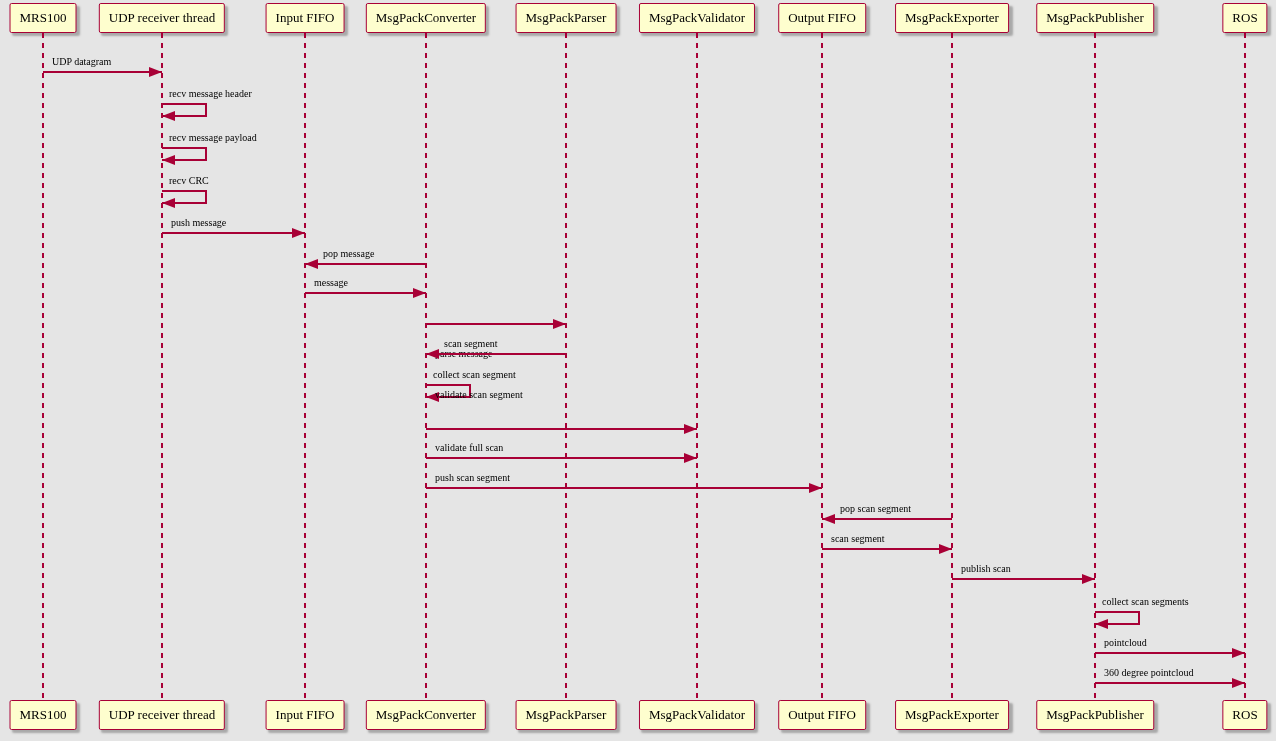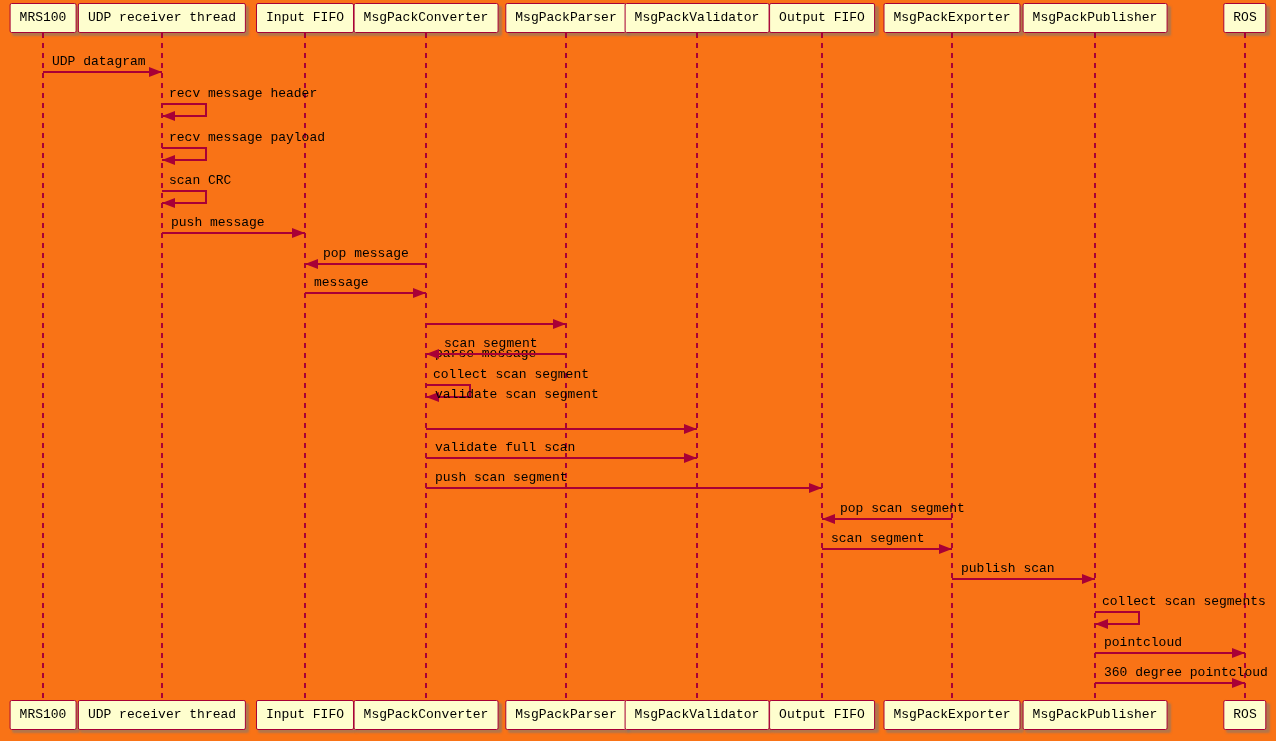--- a/index.html
+++ b/index.html
@@ -1,21 +1,21 @@
 <!DOCTYPE html>
 <html><head>
 <meta charset="utf-8">
 <style>
   html, body { margin: 0; padding: 0; background: #ffffff; }
   #stage {
     position: relative;
     width: 1276px;
     height: 741px;
-    background: #f97316;
-    font-family: Liberation Mono, monospace;
+    background: #e5e5e5;
+    font-family: Liberation Serif, serif;
     overflow: hidden;
   }
   .pbox {
     position: absolute;
     transform: translateX(-50%);
     background: #FEFECE;
     border: 1.5px solid #A80036;
     border-radius: 2px;
     padding: 5px 9px 6px 9px;
     font-size: 13px;
@@ -28,21 +28,21 @@
     text-align: center;
   }
   .lifeline {
     position: absolute;
     width: 2px;
     transform: translateX(-1px);
     background: repeating-linear-gradient(to bottom, #A80036 0 5px, transparent 5px 10px);
   }
   .mlabel {
     position: absolute;
-    font-size: 13px;
+    font-size: 10px;
     color: #000000;
     white-space: nowrap;
     line-height: 15px;
   }
   .hline {
     position: absolute;
     height: 1.5px;
     background: #A80036;
   }
   .vline {
@@ -99,21 +99,21 @@
     <div class="mlabel" style="left: 169px; top: 86px;">recv message header</div>
     <div class="hline" style="left: 162px; top: 103px; width: 43px;"></div>
     <div class="vline" style="left: 205px; top: 103px; height: 13.5px;"></div>
     <div class="hline" style="left: 162px; top: 115px; width: 43px;"></div>
     <div class="head left" style="left: 162px; top: 110.5px;"></div>
     <div class="mlabel" style="left: 169px; top: 130px;">recv message payload</div>
     <div class="hline" style="left: 162px; top: 147px; width: 43px;"></div>
     <div class="vline" style="left: 205px; top: 147px; height: 13.5px;"></div>
     <div class="hline" style="left: 162px; top: 159px; width: 43px;"></div>
     <div class="head left" style="left: 162px; top: 154.5px;"></div>
-    <div class="mlabel" style="left: 169px; top: 173px;">scan CRC</div>
+    <div class="mlabel" style="left: 169px; top: 173px;">recv CRC</div>
     <div class="hline" style="left: 162px; top: 190px; width: 43px;"></div>
     <div class="vline" style="left: 205px; top: 190px; height: 13.5px;"></div>
     <div class="hline" style="left: 162px; top: 202px; width: 43px;"></div>
     <div class="head left" style="left: 162px; top: 197.5px;"></div>
     <div class="mlabel" style="left: 171px; top: 215px;">push message</div>
     <div class="hline" style="left: 162px; top: 232px; width: 143px;"></div>
     <div class="head right" style="left: 292px; top: 227.5px;"></div>
     <div class="mlabel" style="left: 323px; top: 246px;">pop message</div>
     <div class="hline" style="left: 305px; top: 263px; width: 121px;"></div>
     <div class="head left" style="left: 305px; top: 258.5px;"></div>

